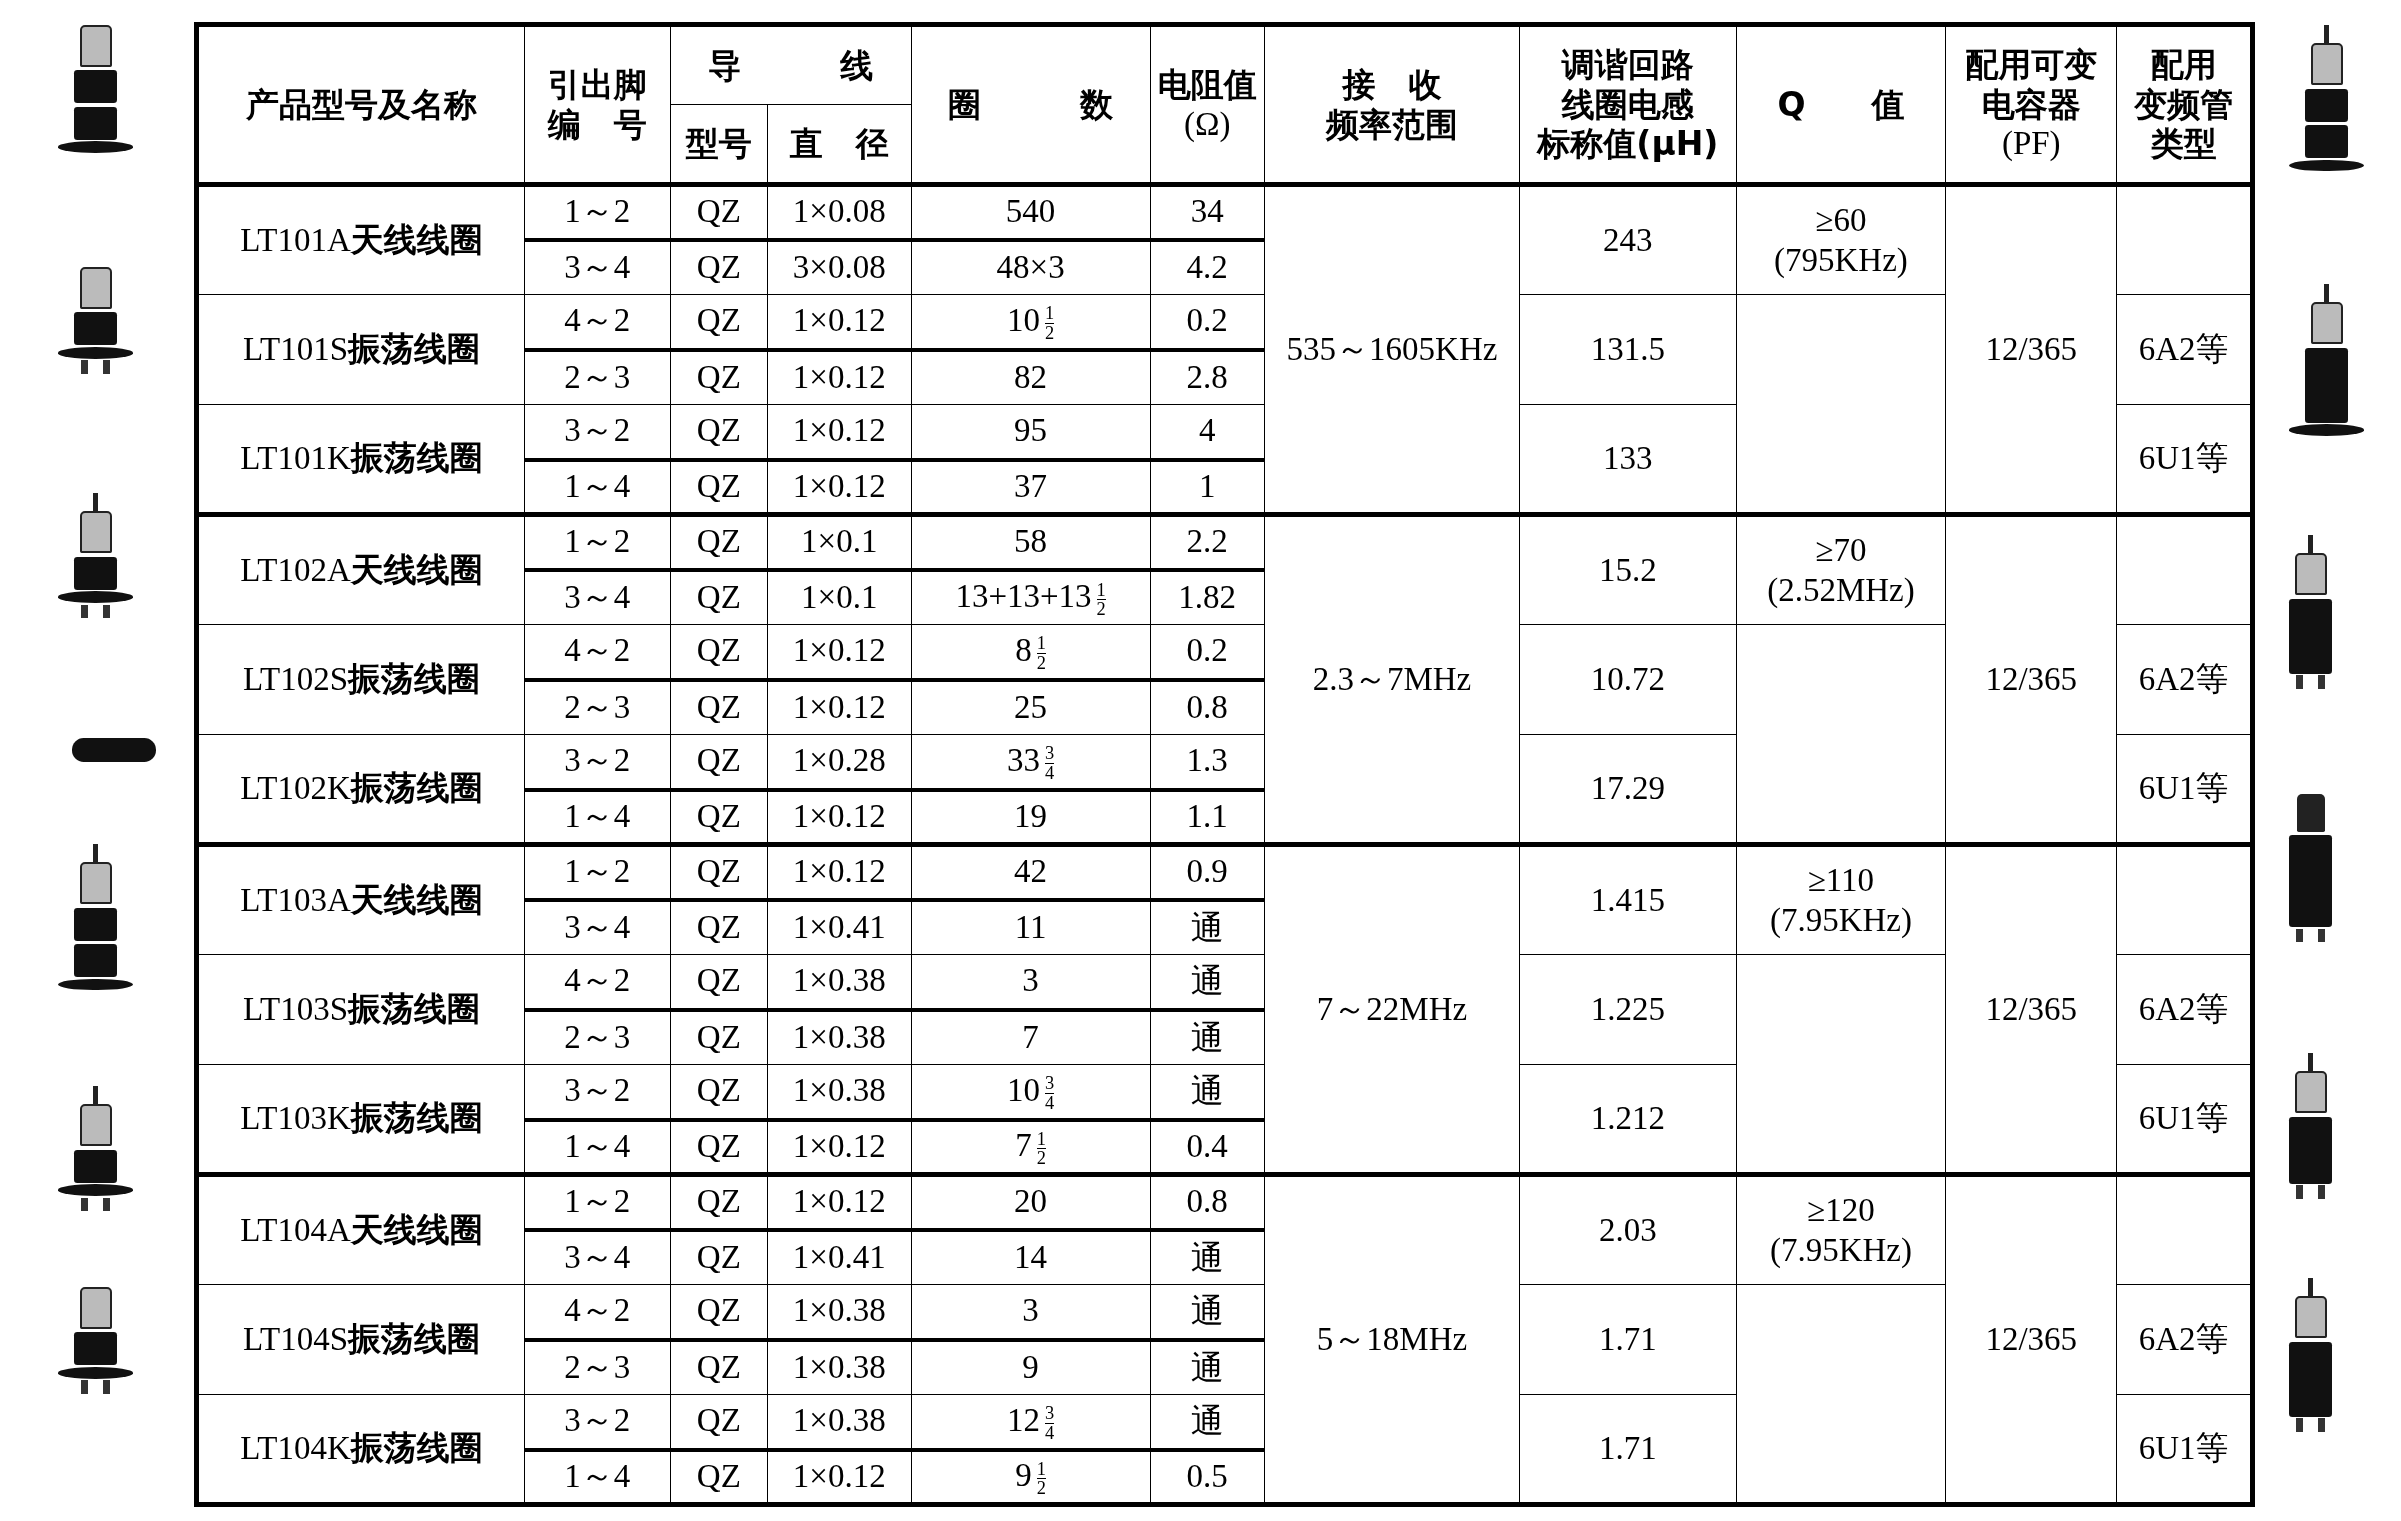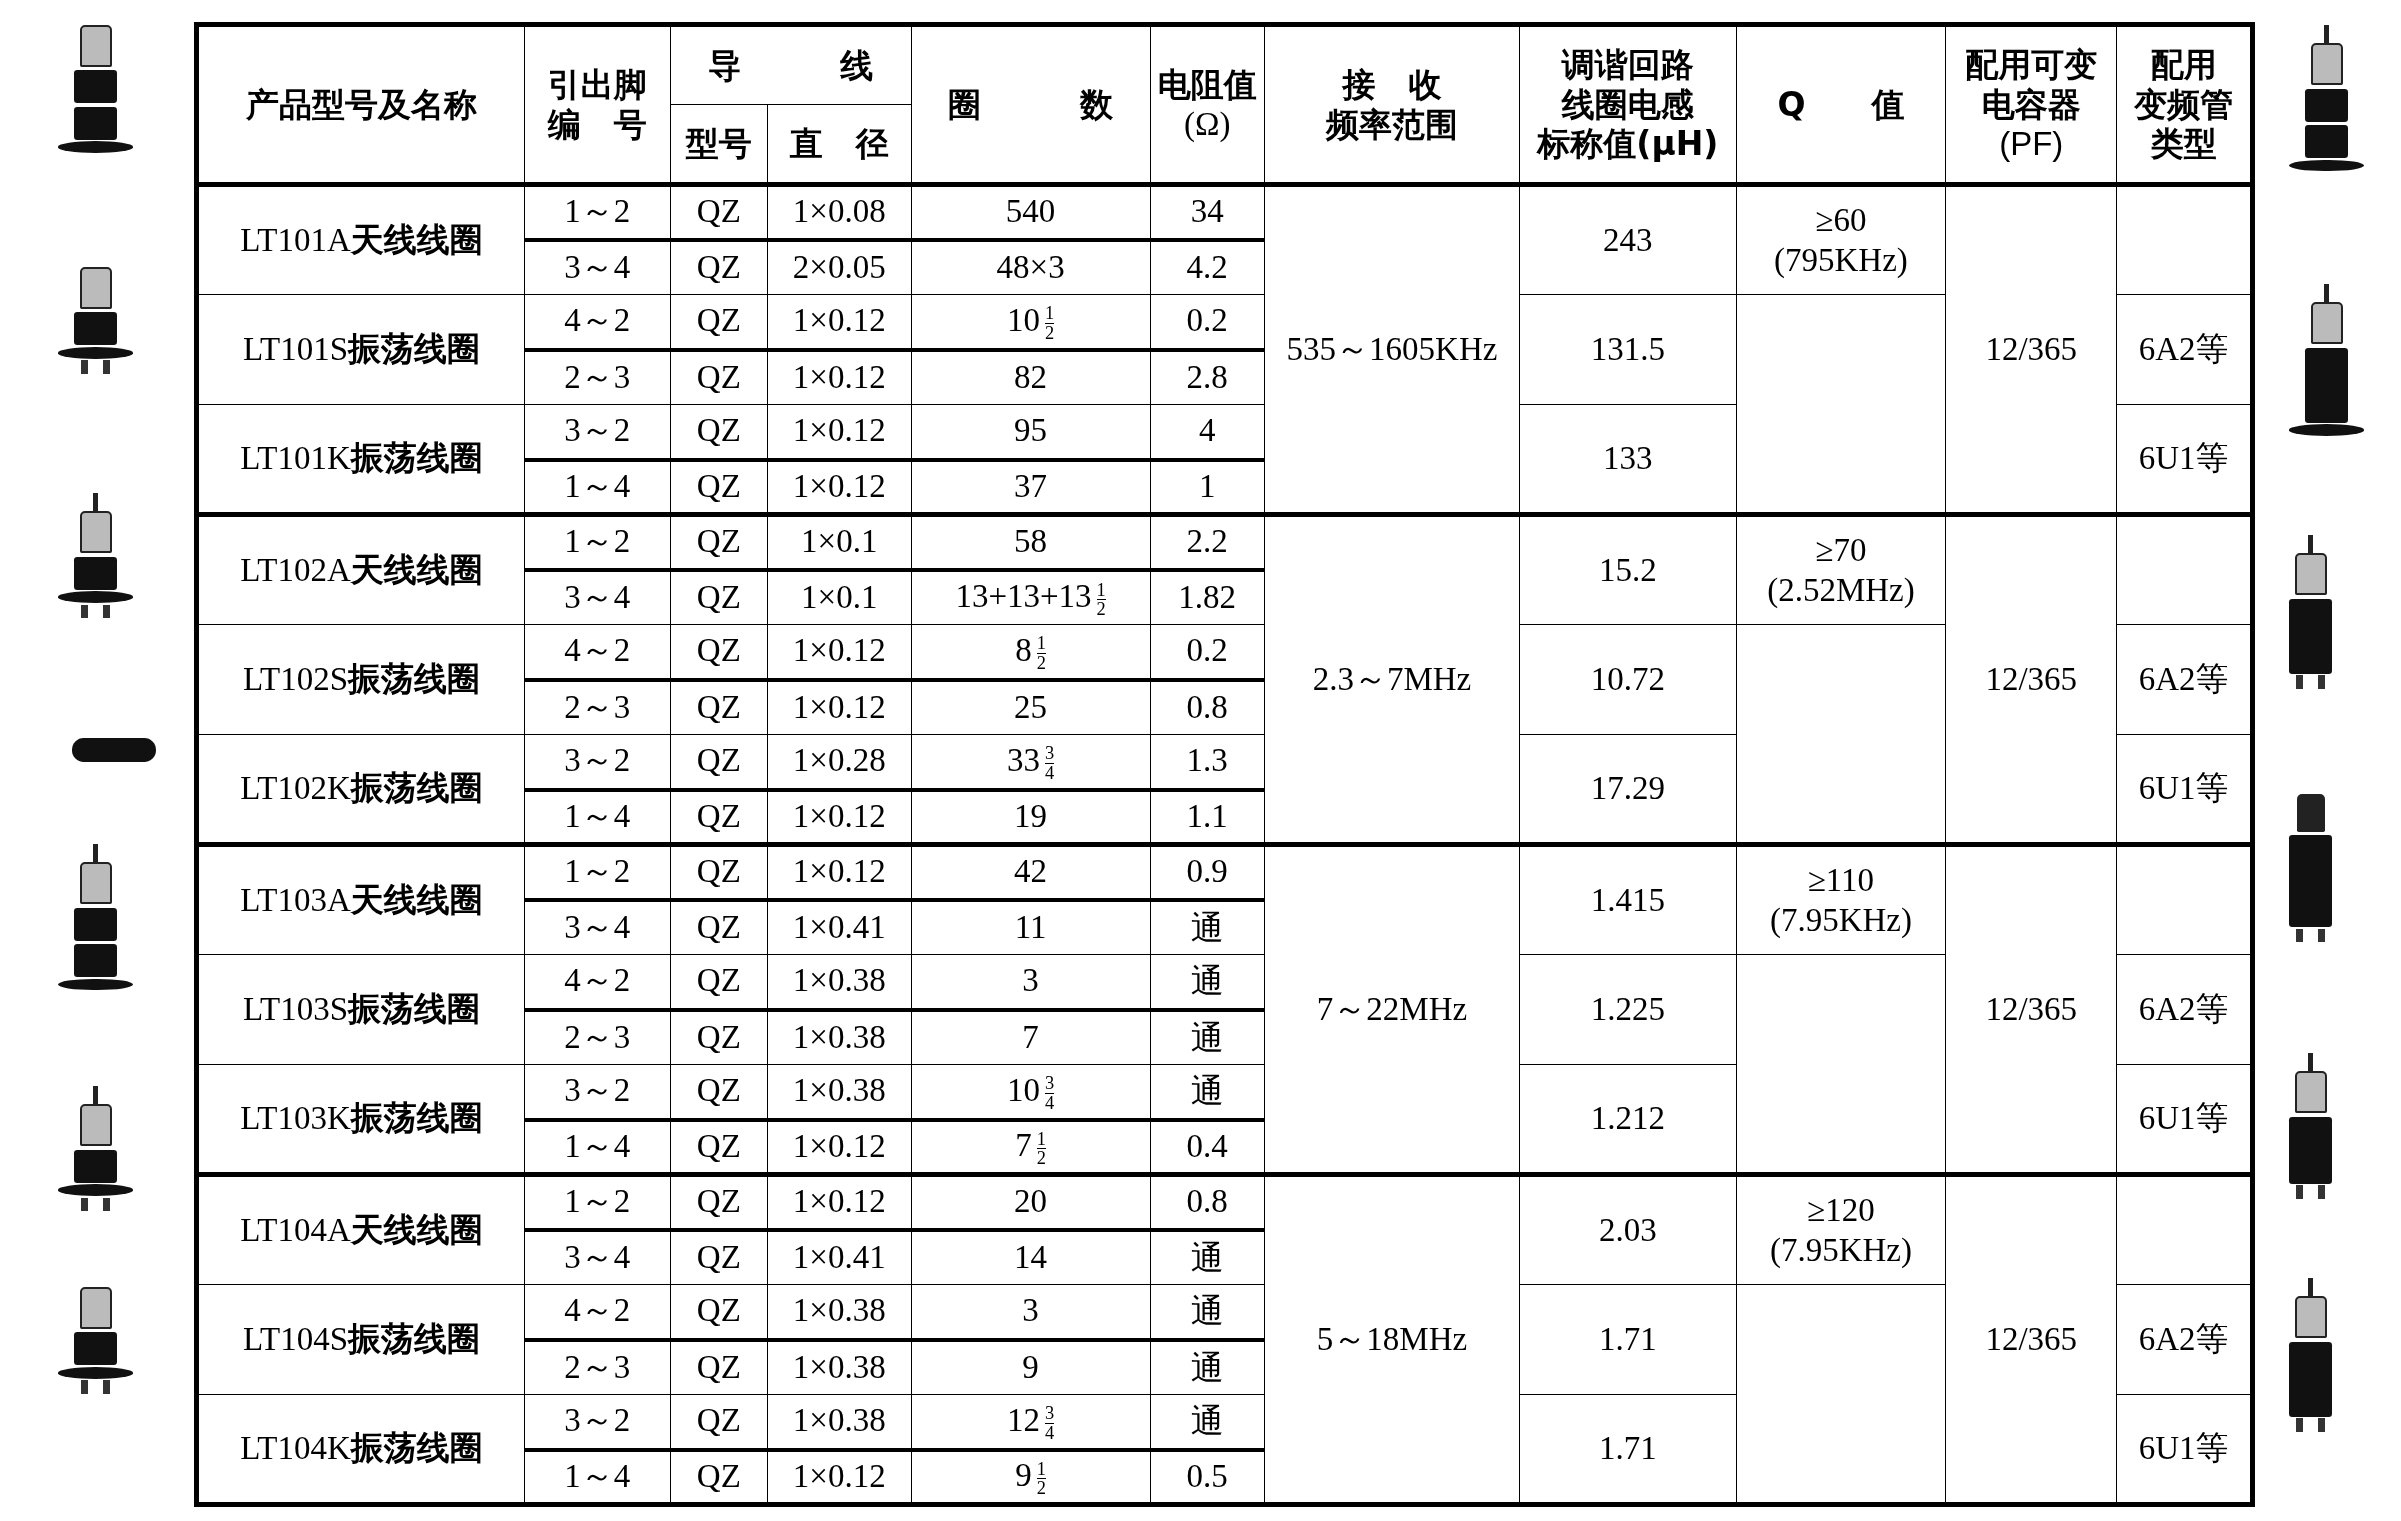--- a/index.html
+++ b/index.html
@@ -166,21 +166,21 @@
         </td>
       <td class="hdr" rowspan="2">
           <div>调谐回路</div>
           <div>线圈电感</div>
           <div>标称值(μH)</div>
         </td>
       <td class="hdr" rowspan="2">Q　　值</td>
       <td class="hdr" rowspan="2">
           <div>配用可变</div>
           <div>电容器</div>
-          <div style="font-family:Liberation Sans, sans-serif;font-weight:normal;">(PF)</div>
+          <div style="font-family:Liberation Serif, serif;font-weight:normal;">(PF)</div>
         </td>
       <td class="hdr" rowspan="2">
           <div>配用</div>
           <div>变频管</div>
           <div>类型</div>
         </td>
     </tr>
     <tr style="height:80px">
       <td class="hdr">型号</td>
       <td class="hdr">直　径</td>
@@ -197,21 +197,21 @@
         <td rowspan="2">
           <div>≥60</div>
           <div>(795KHz)</div>
         </td>
         <td rowspan="6">12/365</td>
         <td rowspan="2" style="font-family: &quot;Liberation Serif&quot;, serif;"></td>
       </tr>
       <tr style="height:55px">
         <td class="">3～4</td>
         <td class="">QZ</td>
-        <td class="">2×0.05</td>
+        <td class="">3×0.08</td>
         <td class=""><span>48×3</span></td>
         <td class="">4.2</td>
       </tr>
       <tr style="height:55px">
         <td rowspan="2" class="name"><span>LT101S</span><span class="cn">振荡线圈</span></td>
         <td class="bold-bottom">4～2</td>
         <td class="bold-bottom">QZ</td>
         <td class="bold-bottom">1×0.12</td>
         <td class="bold-bottom"><span>10</span><span class="frac"><span class="num">1</span><span>2</span></span></td>
         <td class="bold-bottom">0.2</td>

